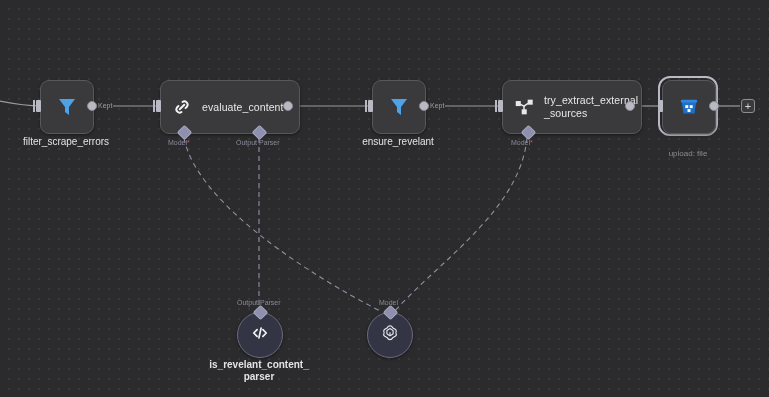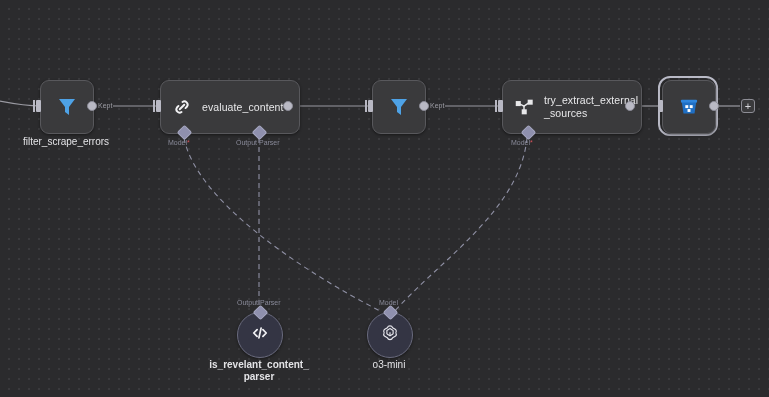--- a/index.html
+++ b/index.html
@@ -153,20 +153,21 @@
       <span class="ico">
         <svg width="24" height="24" viewBox="0 0 24 24">
           <path d="M4 4 H20 L14 12 V20 L10 17 V12 Z" fill="#4ea2e6"></path>
         </svg>
       </span>
     </div>
     <div class="port inflag" style="left:-4px;top:20px;"></div>
     <div class="port inbar" style="left:-7px;top:20px;"></div>
     <div class="port dot" style="right:-5px;top:21px;"></div>
   </div>
+  <div class="caption" style="left:398px;top:136px;width:140px;">ensure_revelant</div>
   <div class="edgelabel" style="left:429px;top:102px;">Kept</div>
 
   <div class="node" style="left:502px;top:80px;width:128px;height:52px;">
     <div class="box" style="width:128px;height:52px;padding-left:10px;">
       <span class="ico" style="margin-right:9px;">
         <svg width="22" height="22" viewBox="0 0 24 24">
           <g stroke="#e8e8ea" stroke-width="1.6" fill="none">
             <path d="M6 8 L12 11 L18 7"></path>
             <path d="M12 11 L12 17"></path>
           </g>
@@ -194,20 +195,21 @@
           <rect x="3.2" y="4" width="17.6" height="3.2" rx="1" fill="#2f86dd"></rect>
           <rect x="8" y="10" width="3.2" height="3.2" fill="#ffffff"></rect>
           <rect x="12.8" y="10" width="3.2" height="3.2" fill="#ffffff"></rect>
           <rect x="10.4" y="14.2" width="3.2" height="3.2" fill="#ffffff"></rect>
         </svg>
       </span>
     </div>
     <div class="port inflag" style="left:-4px;top:20px;"></div>
     <div class="port dot" style="right:-5px;top:21px;"></div>
   </div>
+  <div class="subcap" style="left:688px;top:149px;width:150px;">upload: file</div>
 
   <div class="plusbtn" style="left:741px;top:99px;">+</div>
 
   <div class="portlabel" style="left:237px;top:299px;">Output Parser</div>
   <div class="node" style="left:237px;top:312px;width:44px;height:44px;">
     <div class="circ">
       <span class="ico">
         <svg width="20" height="20" viewBox="0 0 24 24">
           <g fill="none" stroke="#f0f0f3" stroke-width="2.1" stroke-linecap="round" stroke-linejoin="round">
             <path d="M8.5 8 L4.5 12 L8.5 16"></path>
@@ -235,15 +237,14 @@
             <path d="M12 7.2 L15.4 9.2 L15.4 13.1"></path>
             <path d="M15.4 13.1 L12 15.1 L8.6 13.1"></path>
             <path d="M8.6 13.1 L8.6 9.2 L12 7.2"></path>
             <path d="M12 11.1 L12 15.1"></path>
           </g>
         </svg>
       </span>
     </div>
     <div class="port diamond" style="left:18px;top:-5px;"></div>
   </div>
-  <div class="caption" style="left:389px;top:359px;width:120px;">o3-mini</div>
 
 </div>
 
 </body></html>

